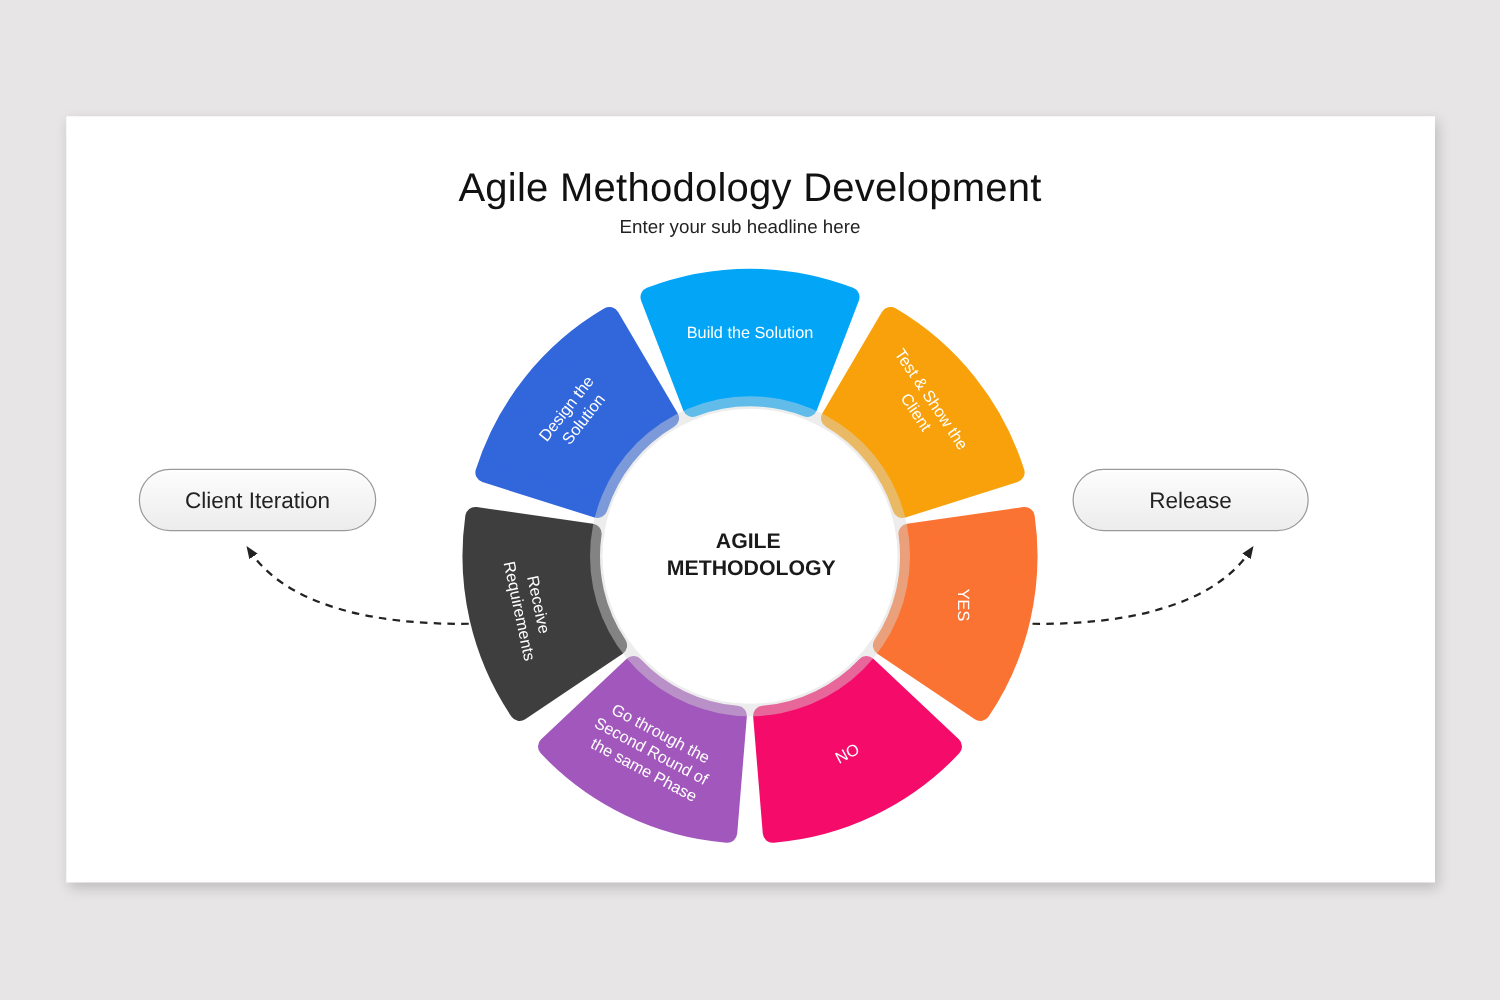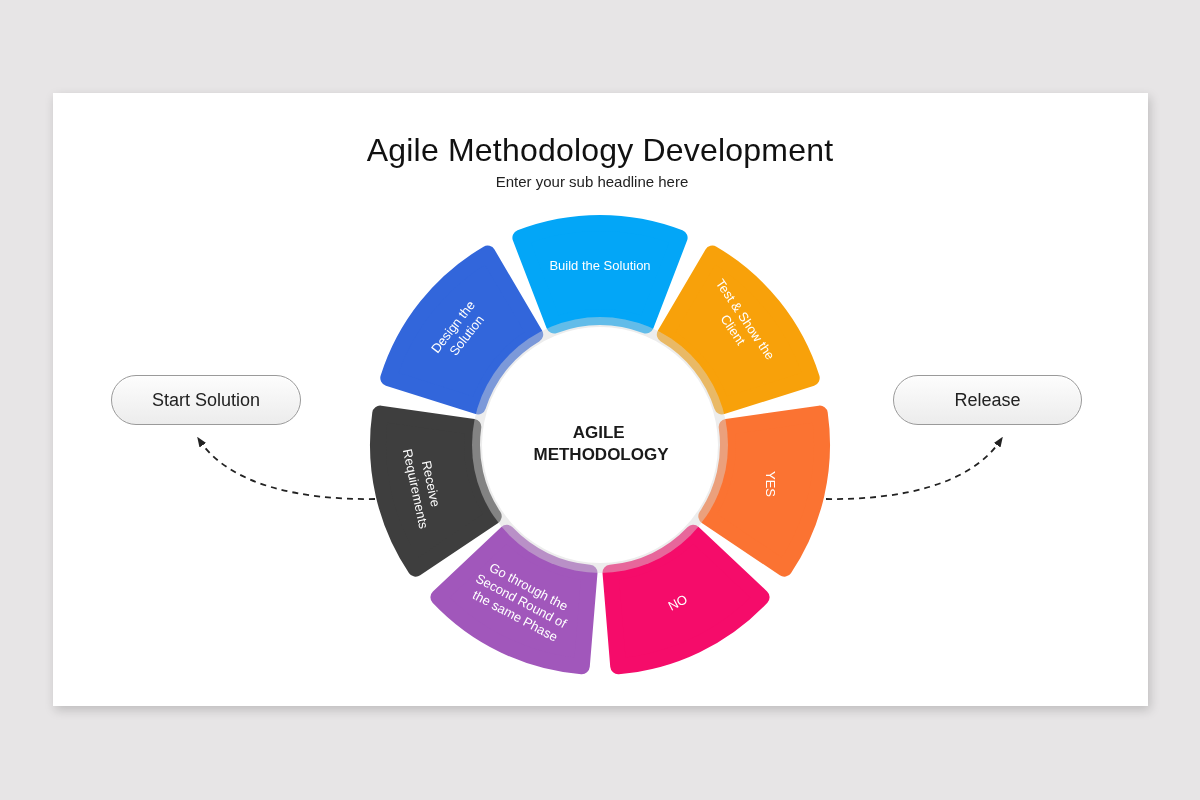--- a/index.html
+++ b/index.html
@@ -26,21 +26,21 @@
     }
     .pill {
       position: absolute; height: 50px; border-radius: 26px;
       border: 1px solid #9a9a9a;
       background: linear-gradient(#fdfdfd, #ececec);
       box-shadow: inset 0 1px 2px rgba(255,255,255,0.9);
       display: flex; align-items: center; justify-content: center;
       font-size: 18px; color: #222; box-sizing: border-box;
     }
     .pill-start { left: 111px; top: 375px; width: 190px; }
-    .pill-release { left: 893px; top: 375px; width: 189px; }
+    .pill-release { left: 858px; top: 375px; width: 189px; }
     svg.diagram { position: absolute; left: 0; top: 0; }
     .seg-label { fill: #ffffff; font-size: 13px; font-family: "Liberation Sans", "DejaVu Sans", sans-serif; }
     .center-label { fill: #1a1a1a; font-size: 17px; font-weight: bold; font-family: "Liberation Sans", "DejaVu Sans", sans-serif; }
   </style>
 </head>
 <body>
 
 <div class="slide"></div>
 
 <div class="title">Agile Methodology Development</div>
@@ -113,17 +113,17 @@
   <circle cx="600" cy="445" r="128" fill="rgba(215,215,215,0.45)"></circle>
   <circle cx="600" cy="445" r="118" fill="#ffffff"></circle>
 
   <text class="center-label" text-anchor="middle">
     <tspan x="601" y="438">AGILE</tspan>
     <tspan x="601" y="460">METHODOLOGY</tspan>
   </text>
 </svg>
 
 <div class="pill pill-start">
-  <span>Start Solution</span>
+  <span>Client Iteration</span>
 </div>
 <div class="pill pill-release">
   <span>Release</span>
 </div>
 
 </body></html>

